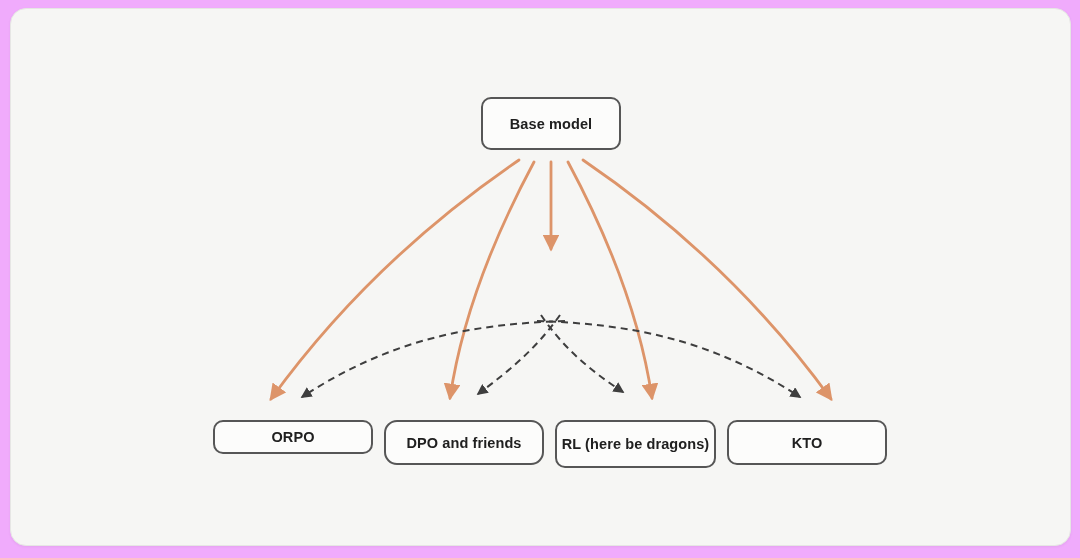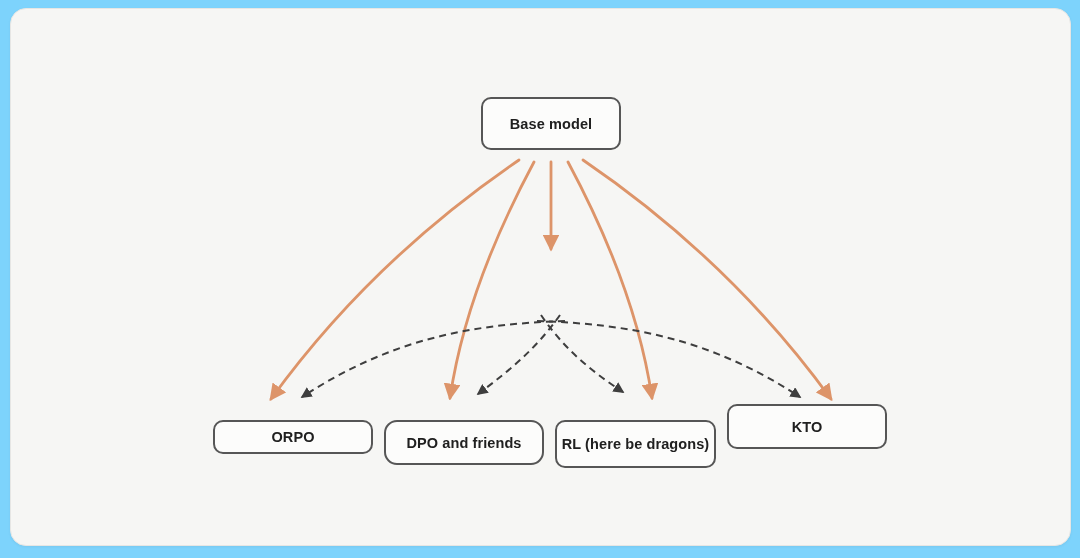--- a/index.html
+++ b/index.html
@@ -8,21 +8,21 @@
     background: #ffffff;
     width: 1080px;
     height: 558px;
     font-family: "Liberation Sans", sans-serif;
     overflow: hidden;
   }
   .stage {
     position: relative;
     width: 1080px;
     height: 558px;
-    background: #7dd3fc;
+    background: #f0abfc;
   }
   .card {
     position: absolute;
     left: 10px;
     top: 8px;
     width: 1059px;
     height: 536px;
     background: var(--card-bg, #f6f6f4);
     border: 1px solid var(--card-border, #e6e6e4);
     border-radius: 16px;
@@ -62,21 +62,21 @@
     font-size: 14.5px;
     font-weight: 700;
     letter-spacing: 0.1px;
     white-space: nowrap;
   }
   .node-base { left: 470px; top: 88px;  width: 140px; height: 53px; }
   .node-sft  { left: 493px; top: 257px; width: 92px;  height: 46px; }
   .node-orpo { left: 202px; top: 411px; width: 160px; height: 34px; }
   .node-dpo  { left: 373px; top: 411px; width: 160px; height: 45px; border-radius: 13px; }
   .node-rl   { left: 544px; top: 411px; width: 161px; height: 48px; }
-  .node-kto  { left: 716px; top: 395px; width: 160px; height: 45px; }
+  .node-kto  { left: 716px; top: 411px; width: 160px; height: 45px; }
 </style>
 </head>
 <body>
 
 <div class="stage">
   <div class="card">
 
     <svg class="edges" viewBox="0 0 1080 558" xmlns="http://www.w3.org/2000/svg">
       <defs>
         <marker id="head-orange" viewBox="0 0 10 10" refX="8.5" refY="5" markerWidth="6" markerHeight="6" orient="auto" markerUnits="strokeWidth">

